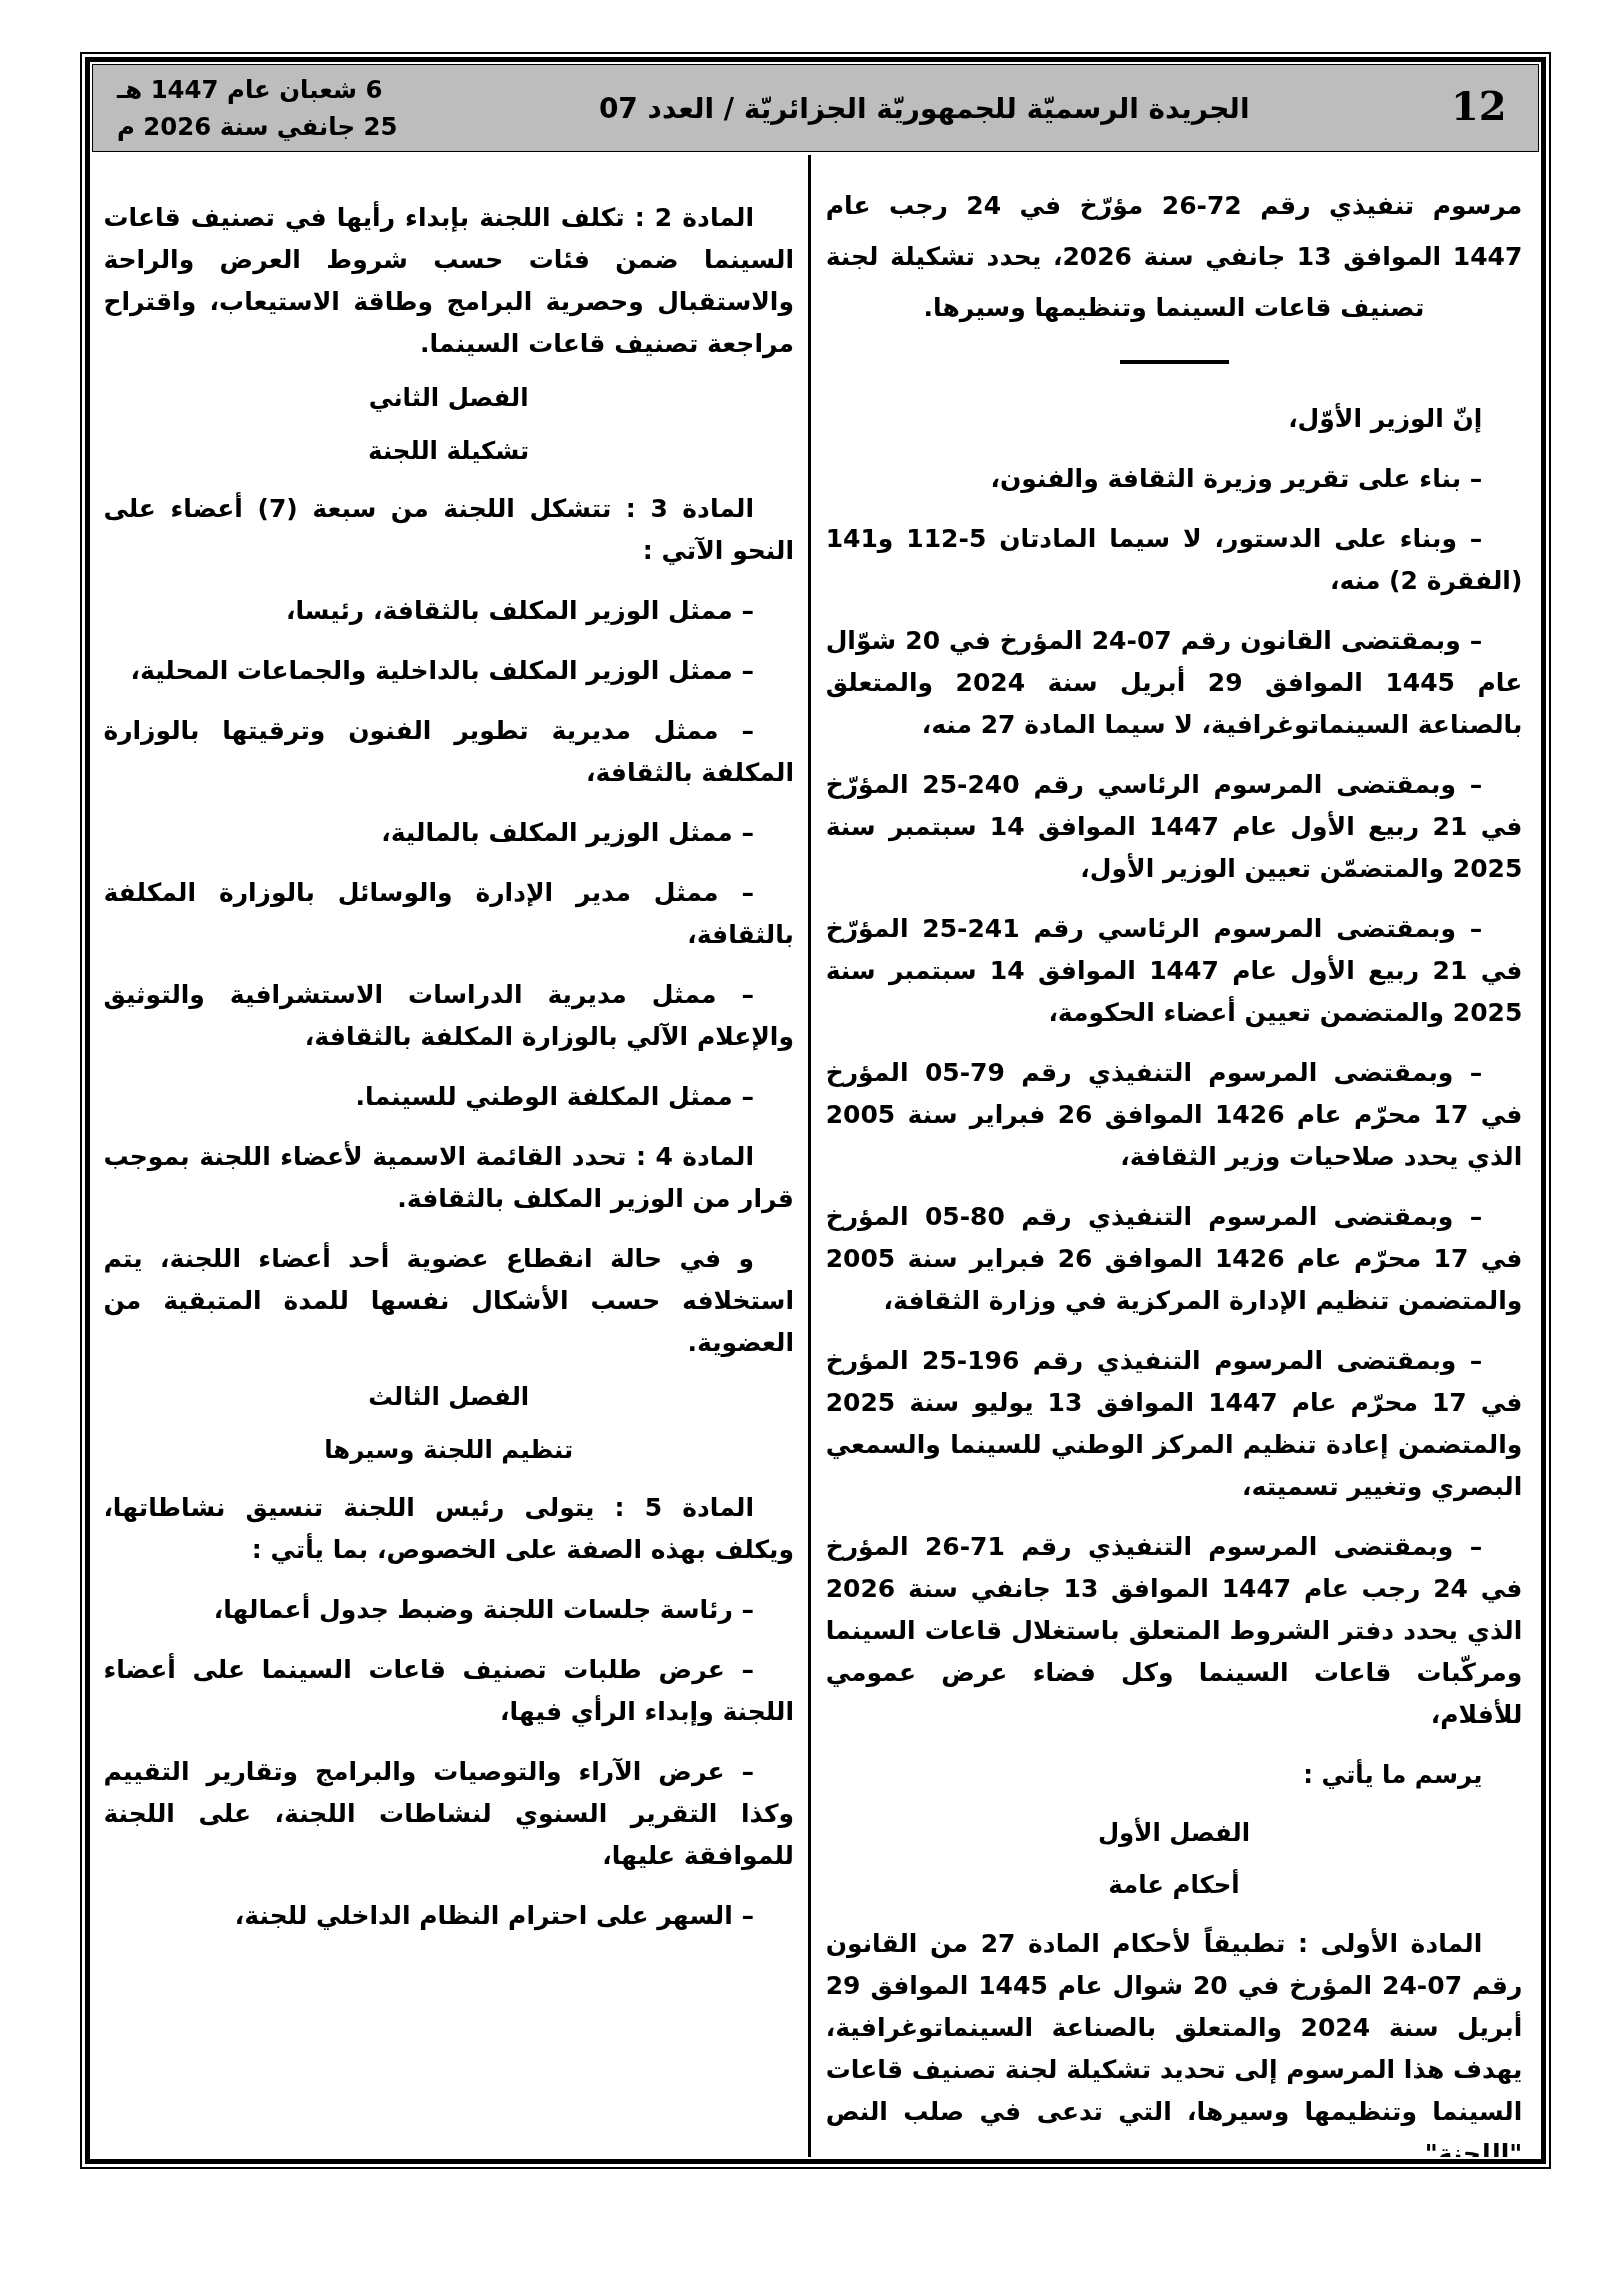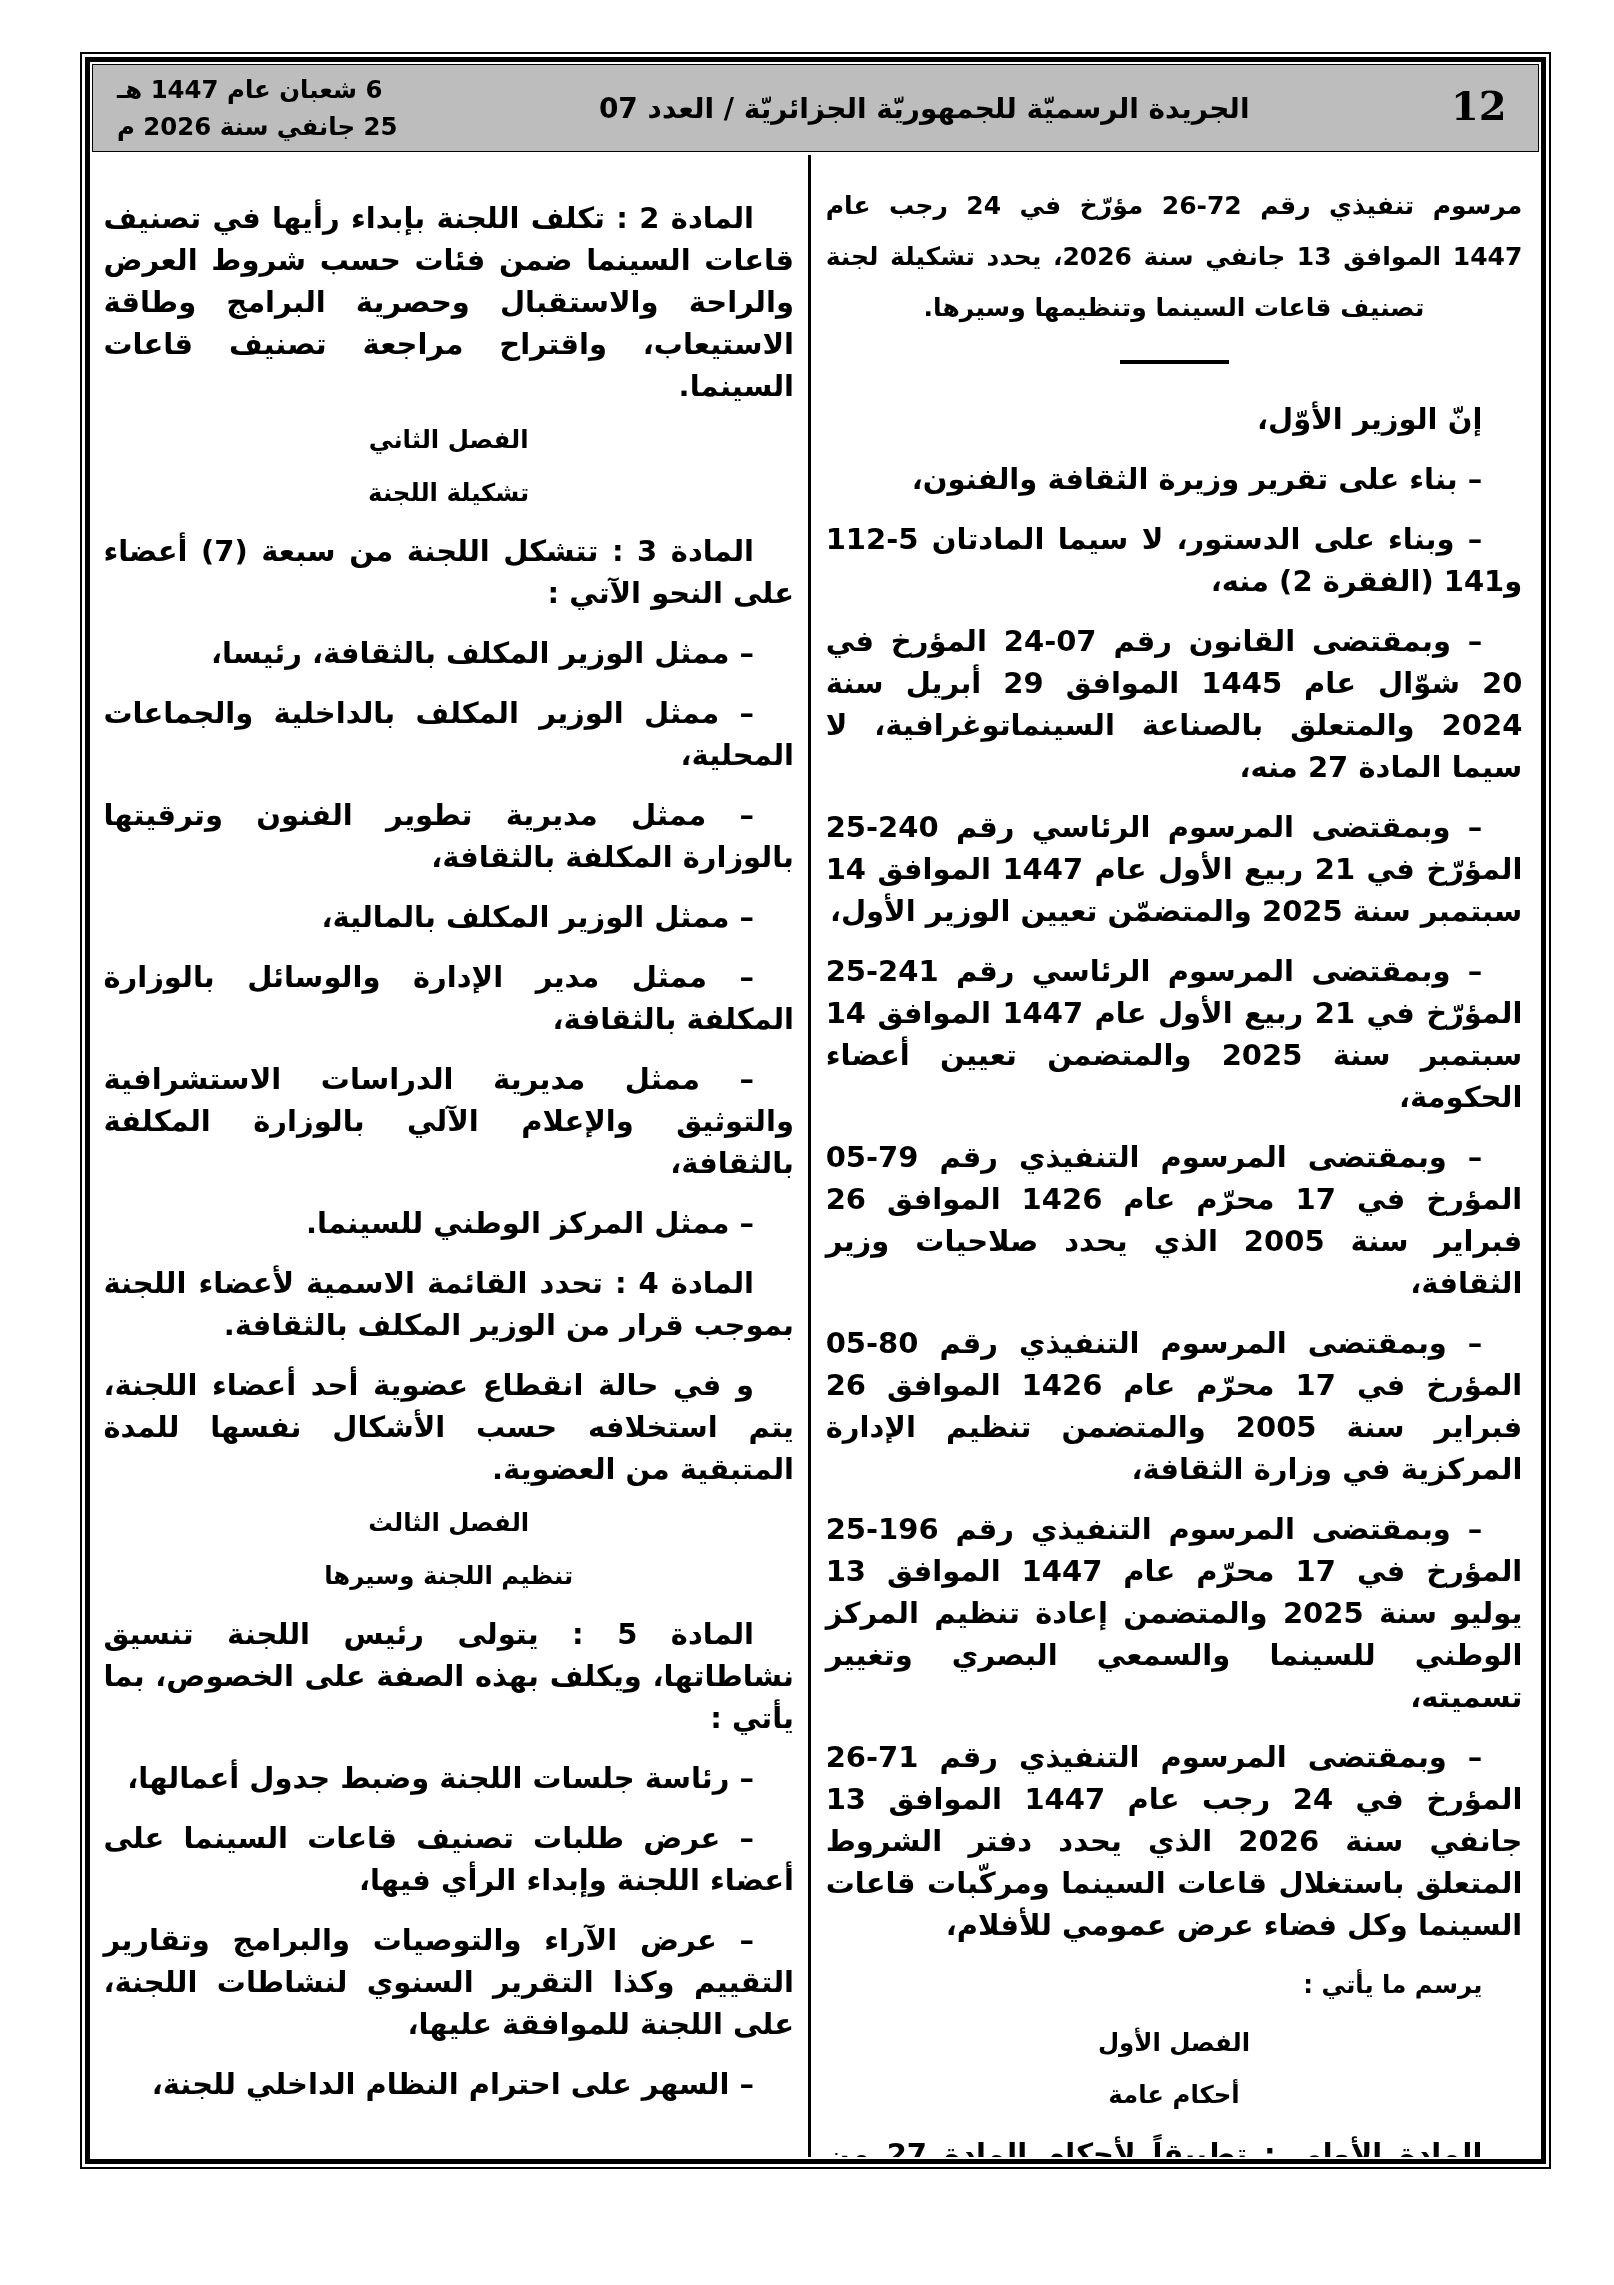--- a/index.html
+++ b/index.html
@@ -59,21 +59,21 @@
     margin:0 2.7px 2.7px;
     overflow:hidden;
   }
   .col{box-sizing:border-box;overflow:hidden;}
   .col-right{width:50.3%;padding:25px 16.3px 0 14.5px;}
   .divider{width:2.7px;background:#000;flex:none;}
   .col-left{flex:1;padding:42px 14.5px 0 11px;}
 
   .col p{
     margin:0 0 18px;
-    font-size:29px;
+    font-size:25px;
     line-height:42px;
     font-weight:bold;
     text-align:justify;
     direction:rtl;
   }
   .indent{text-indent:40px;}
   .decree-title{
     font-size:25px !important;
     line-height:51px !important;
     text-align:justify;
@@ -136,21 +136,21 @@
           <p class="indent"><b class="art-label">المادة 2 : </b><span>تكلف اللجنة بإبداء رأيها في تصنيف قاعات السينما ضمن فئات حسب شروط العرض والراحة والاستقبال وحصرية البرامج وطاقة الاستيعاب، واقتراح مراجعة تصنيف قاعات السينما.</span></p>
           <div class="chapter">الفصل الثاني</div>
           <div class="chapter">تشكيلة اللجنة</div>
           <p class="indent"><b class="art-label">المادة 3 : </b><span>تتشكل اللجنة من سبعة (7) أعضاء على النحو الآتي :</span></p>
           <p class="indent">– ممثل الوزير المكلف بالثقافة، رئيسا،</p>
           <p class="indent">– ممثل الوزير المكلف بالداخلية والجماعات المحلية،</p>
           <p class="indent">– ممثل مديرية تطوير الفنون وترقيتها بالوزارة المكلفة بالثقافة،</p>
           <p class="indent">– ممثل الوزير المكلف بالمالية،</p>
           <p class="indent">– ممثل مدير الإدارة والوسائل بالوزارة المكلفة بالثقافة،</p>
           <p class="indent">– ممثل مديرية الدراسات الاستشرافية والتوثيق والإعلام الآلي بالوزارة المكلفة بالثقافة،</p>
-          <p class="indent">– ممثل المركز الوطني للسينما.</p>
+          <p class="indent">– ممثل المكلفة الوطني للسينما.</p>
           <p class="indent"><b class="art-label">المادة 4 : </b><span>تحدد القائمة الاسمية لأعضاء اللجنة بموجب قرار من الوزير المكلف بالثقافة.</span></p>
           <p class="indent">و في حالة انقطاع عضوية أحد أعضاء اللجنة، يتم استخلافه حسب الأشكال نفسها للمدة المتبقية من العضوية.</p>
           <div class="chapter">الفصل الثالث</div>
           <div class="chapter">تنظيم اللجنة وسيرها</div>
           <p class="indent"><b class="art-label">المادة 5 : </b><span>يتولى رئيس اللجنة تنسيق نشاطاتها، ويكلف بهذه الصفة على الخصوص، بما يأتي :</span></p>
           <p class="indent">– رئاسة جلسات اللجنة وضبط جدول أعمالها،</p>
           <p class="indent">– عرض طلبات تصنيف قاعات السينما على أعضاء اللجنة وإبداء الرأي فيها،</p>
           <p class="indent">– عرض الآراء والتوصيات والبرامج وتقارير التقييم وكذا التقرير السنوي لنشاطات اللجنة، على اللجنة للموافقة عليها،</p>
           <p class="indent">– السهر على احترام النظام الداخلي للجنة،</p>
         </div>

